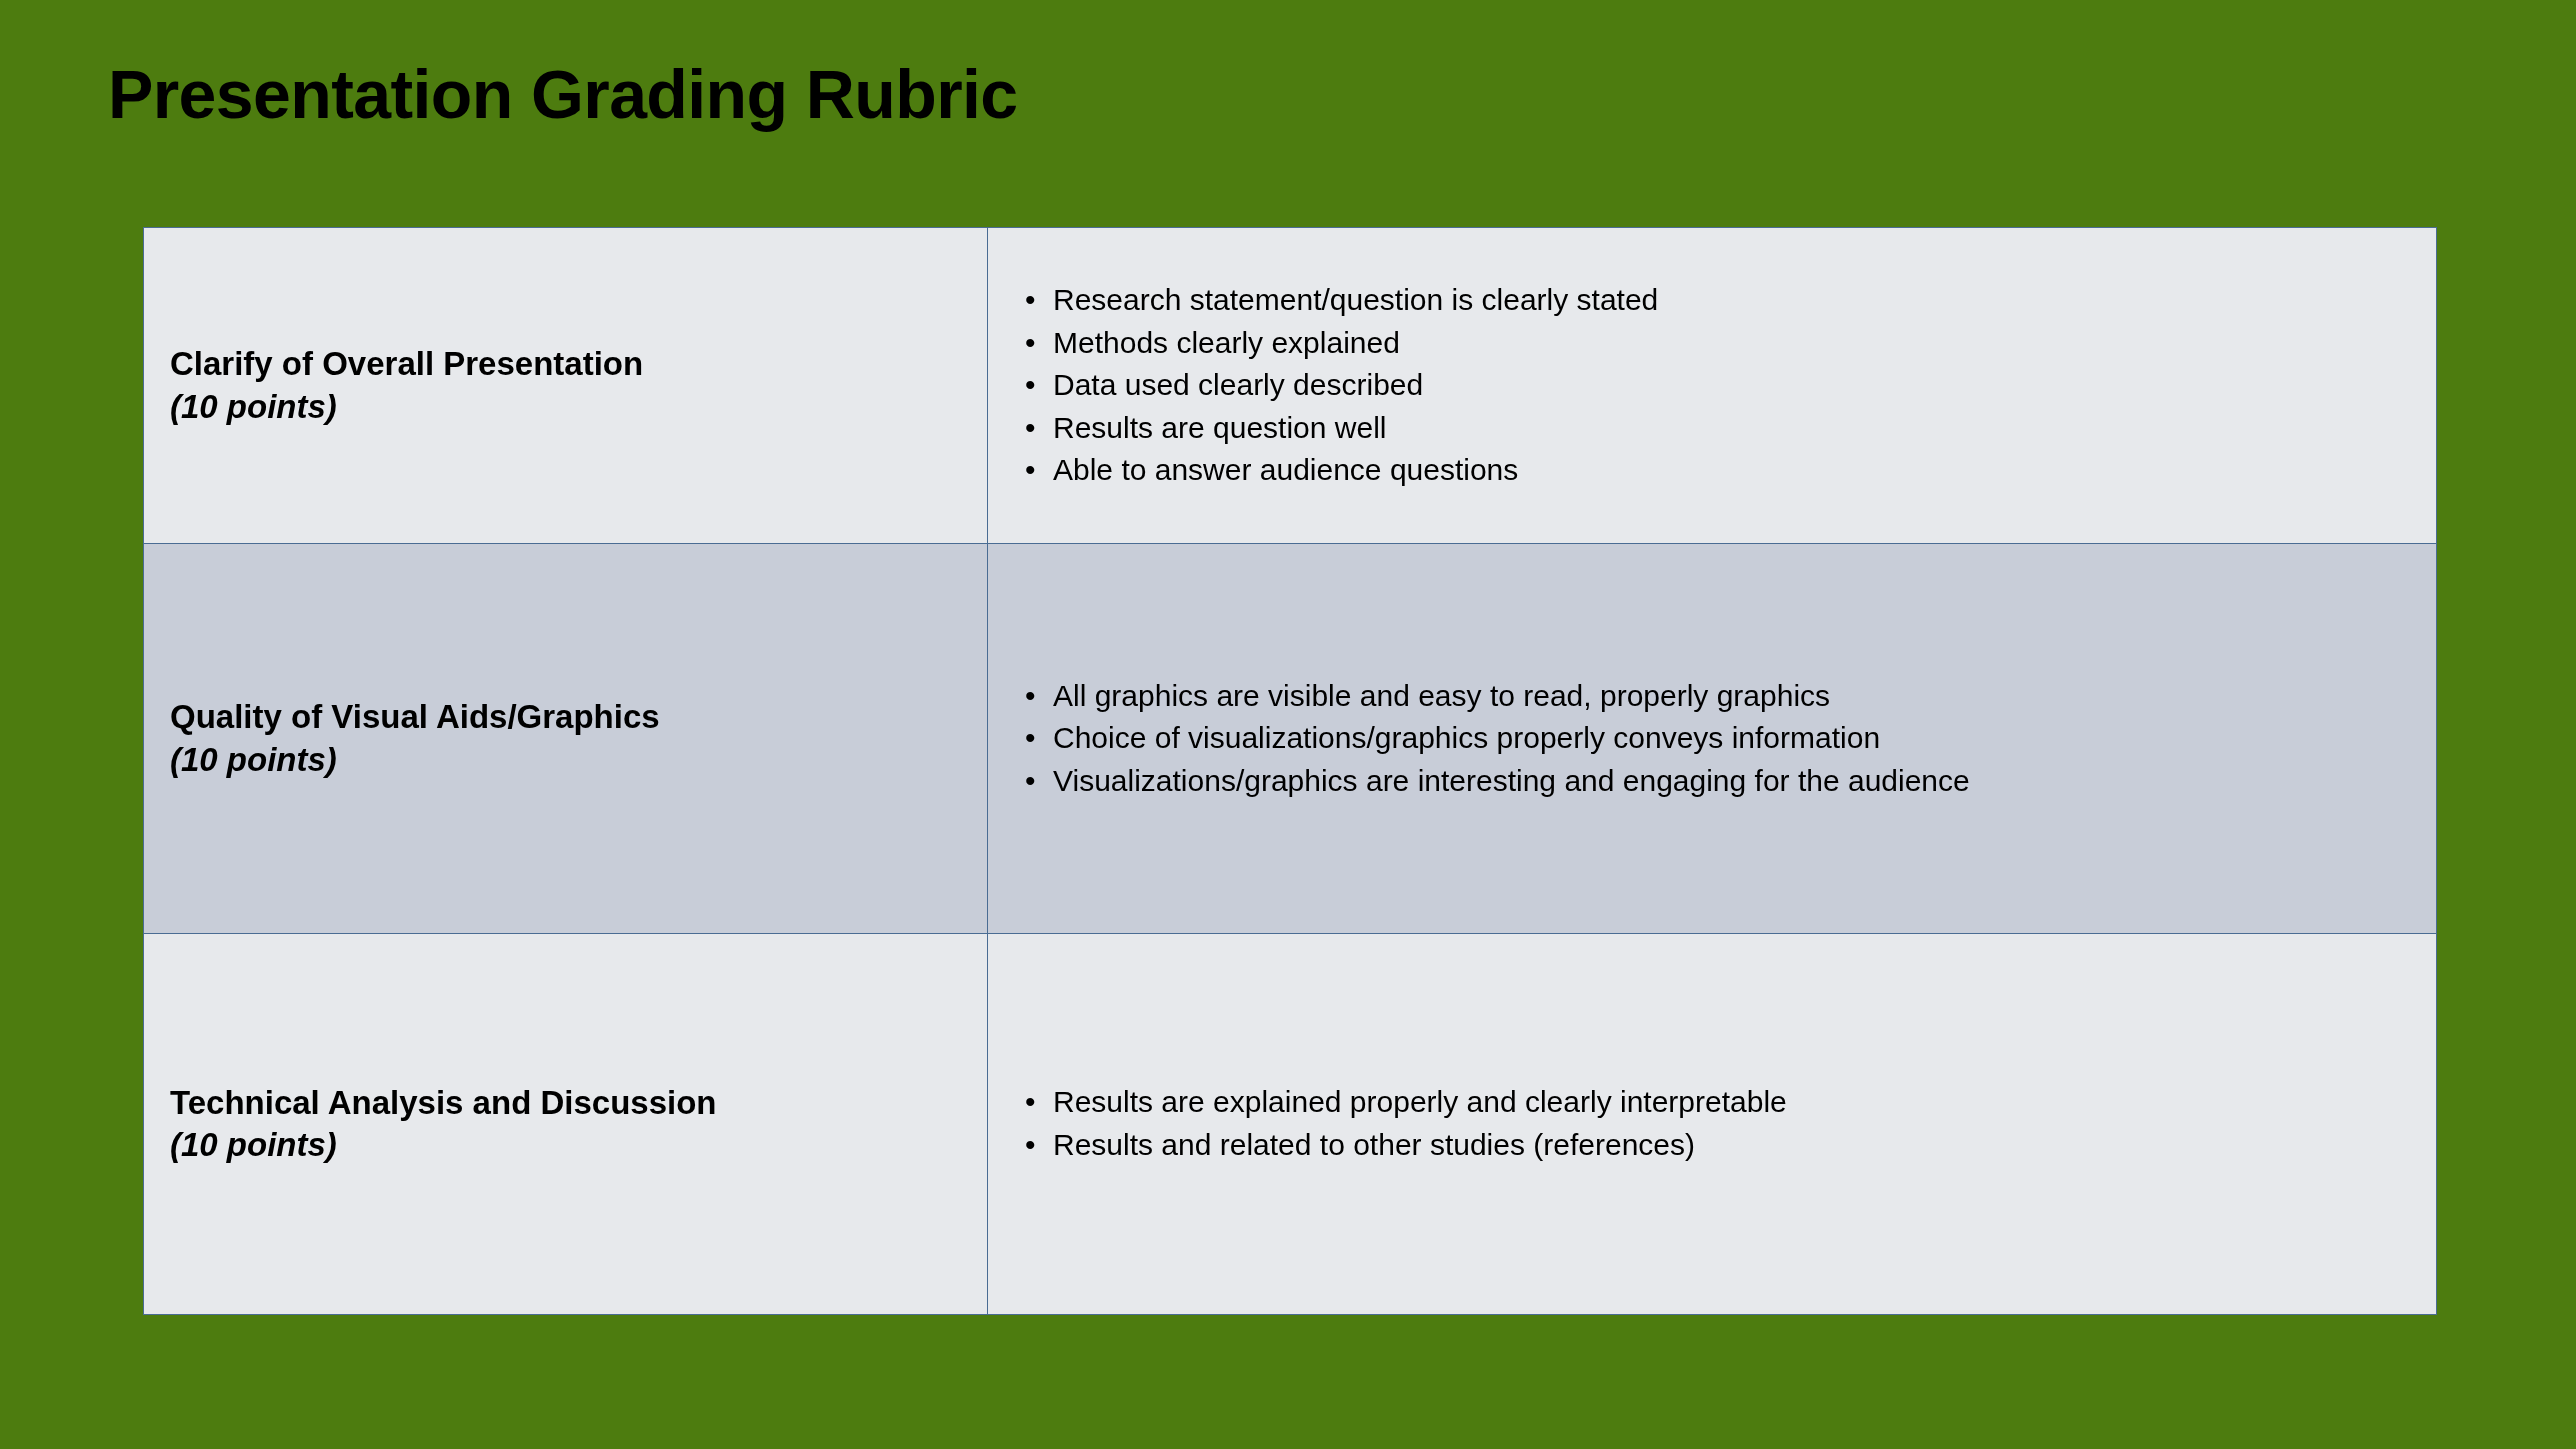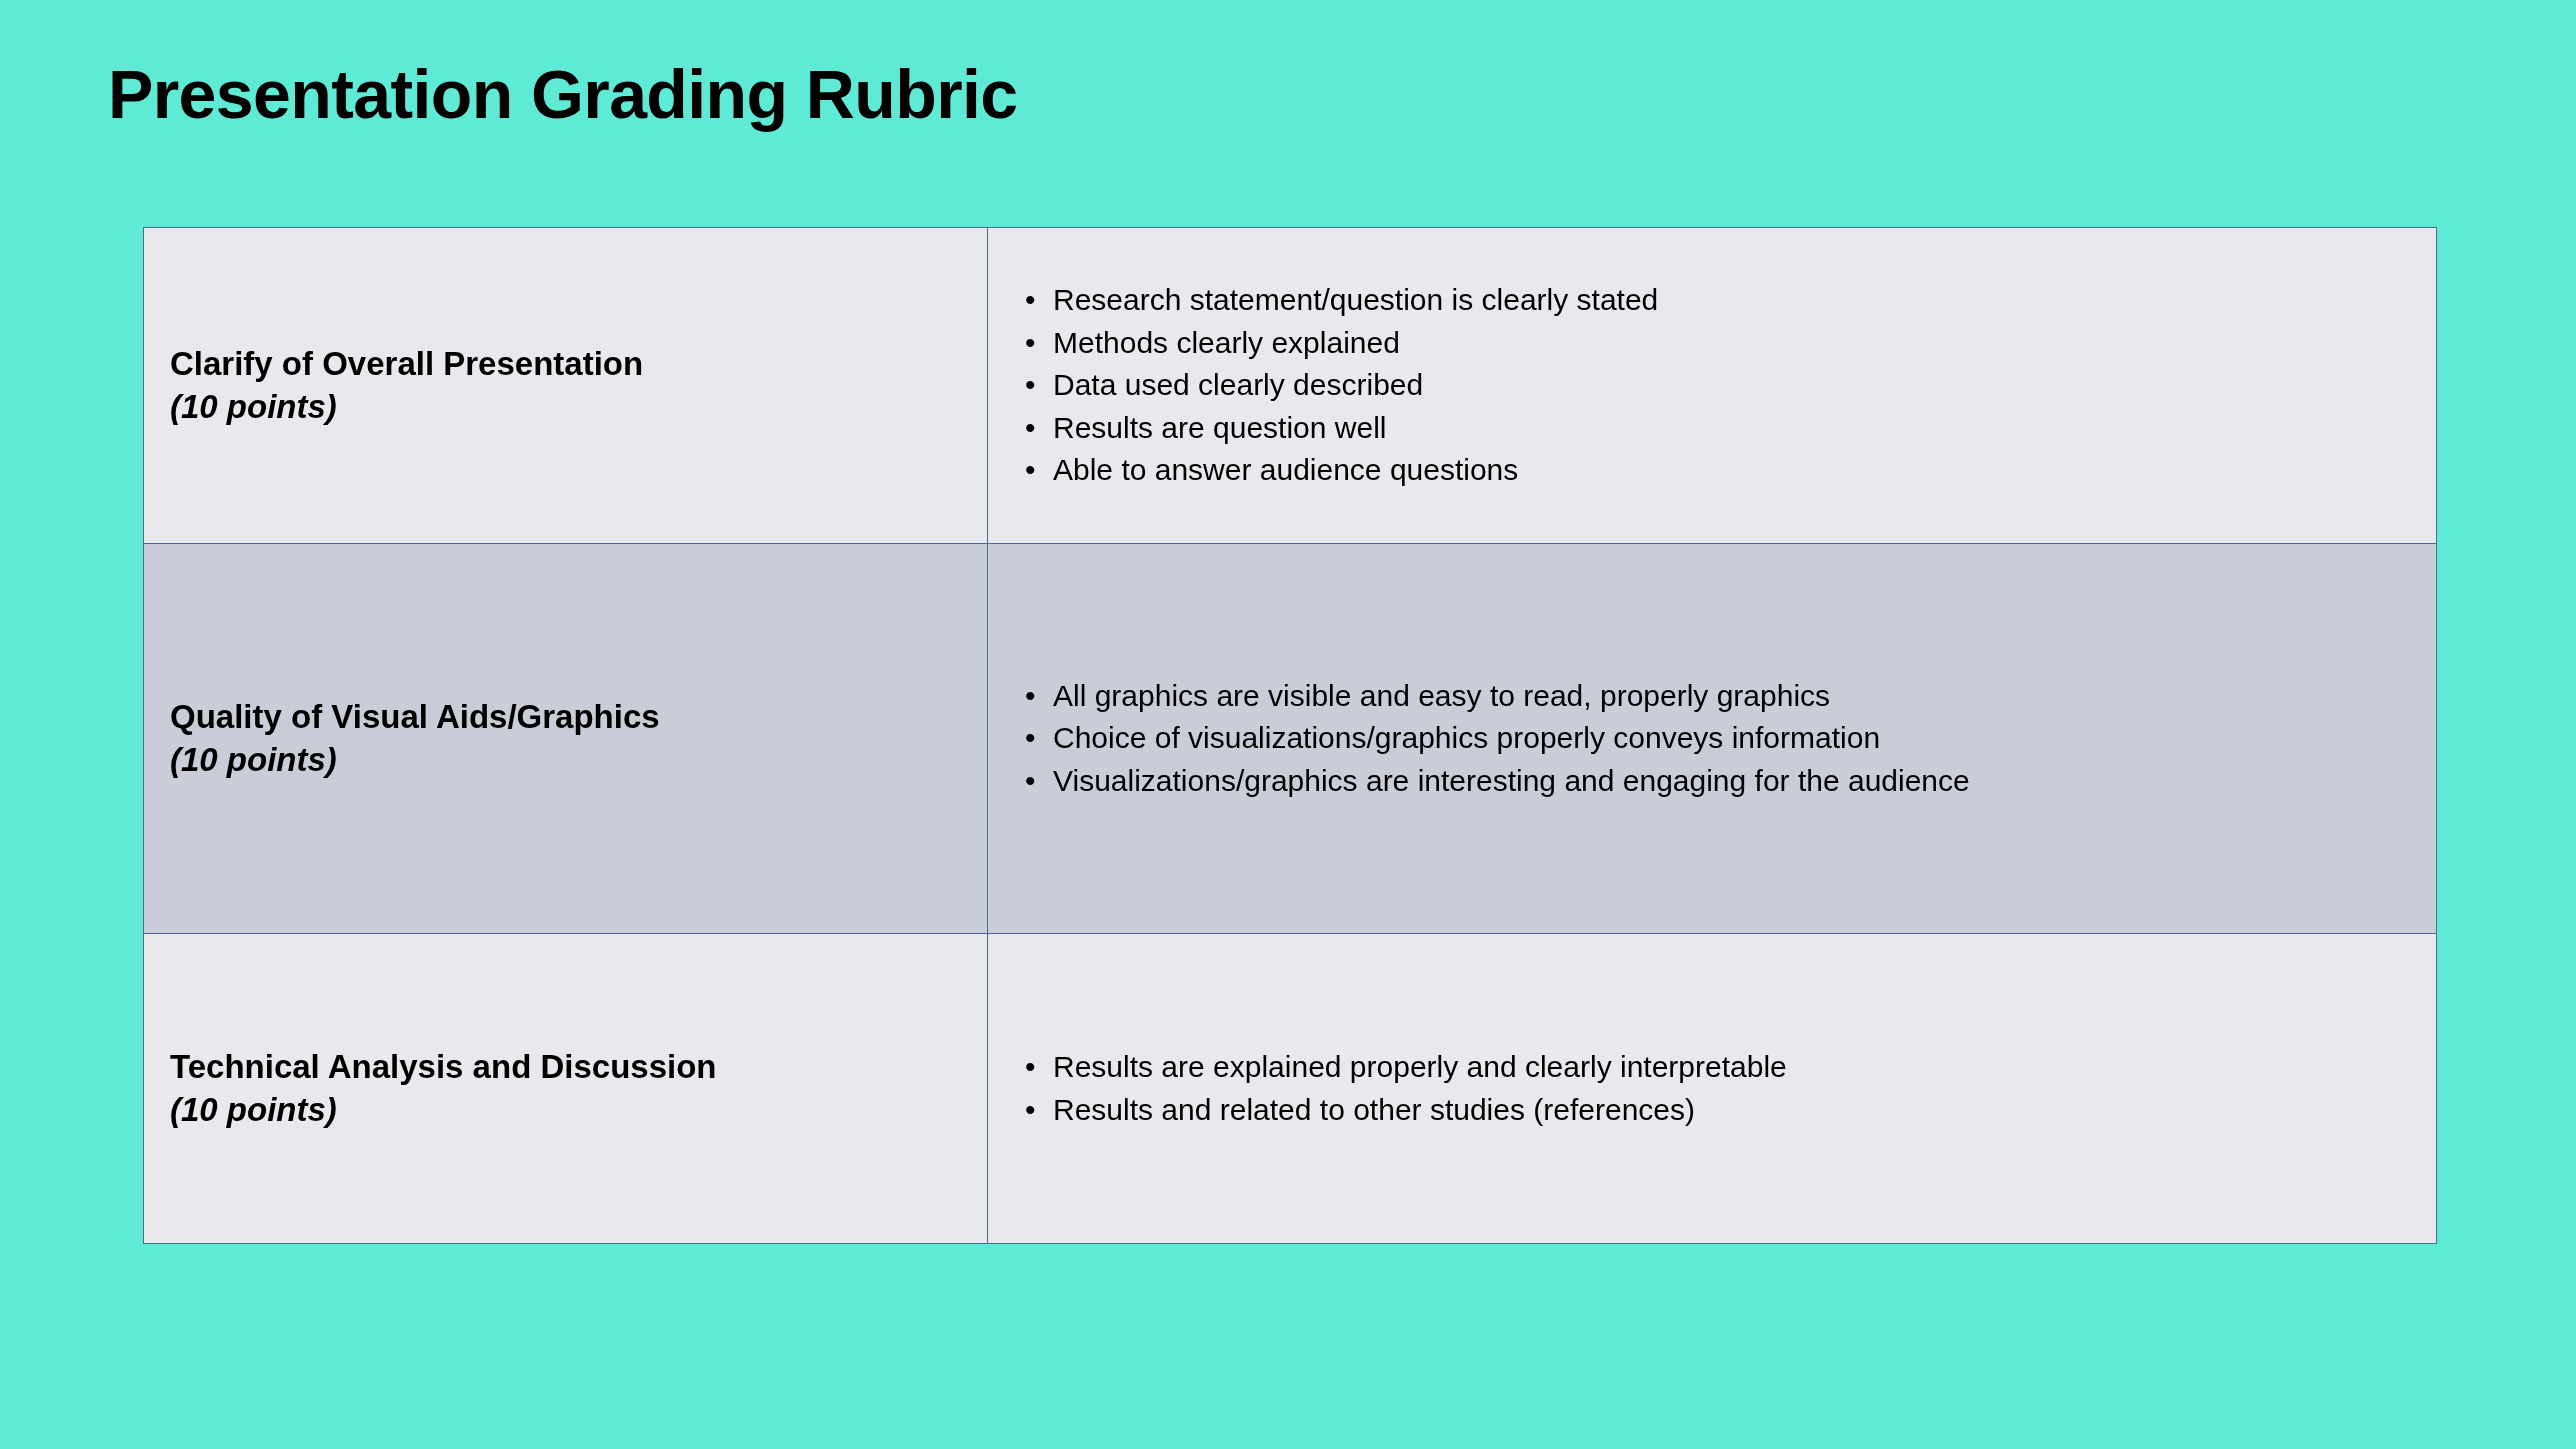--- a/index.html
+++ b/index.html
@@ -11,21 +11,21 @@
     width: 2576px;
     height: 1449px;
     font-family: "Liberation Sans", sans-serif;
     color: #000000;
     overflow: hidden;
   }
   .slide {
     position: relative;
     width: 2576px;
     height: 1449px;
-    background: #5eead4;
+    background: #4d7c0f;
     box-sizing: border-box;
   }
   .title {
     position: absolute;
     left: 108px;
     top: 57px;
     font-size: 68px;
     font-weight: 700;
     letter-spacing: -0.6px;
     line-height: 1.1;
@@ -86,21 +86,21 @@
   ul.descriptor-list li .bullet-dot {
     position: absolute;
     left: 9px;
     top: 0;
     font-size: 30px;
     line-height: 1.42;
     color: #000000;
   }
   .row-1 { height: 316px; }
   .row-2 { height: 390px; }
-  .row-3 { height: 310px; }
+  .row-3 { height: 381px; }
 </style>
 </head>
 <body>
 
 <div class="slide">
 
   <div class="title">Presentation Grading Rubric</div>
 
   <table class="rubric-table">
     <tbody>

